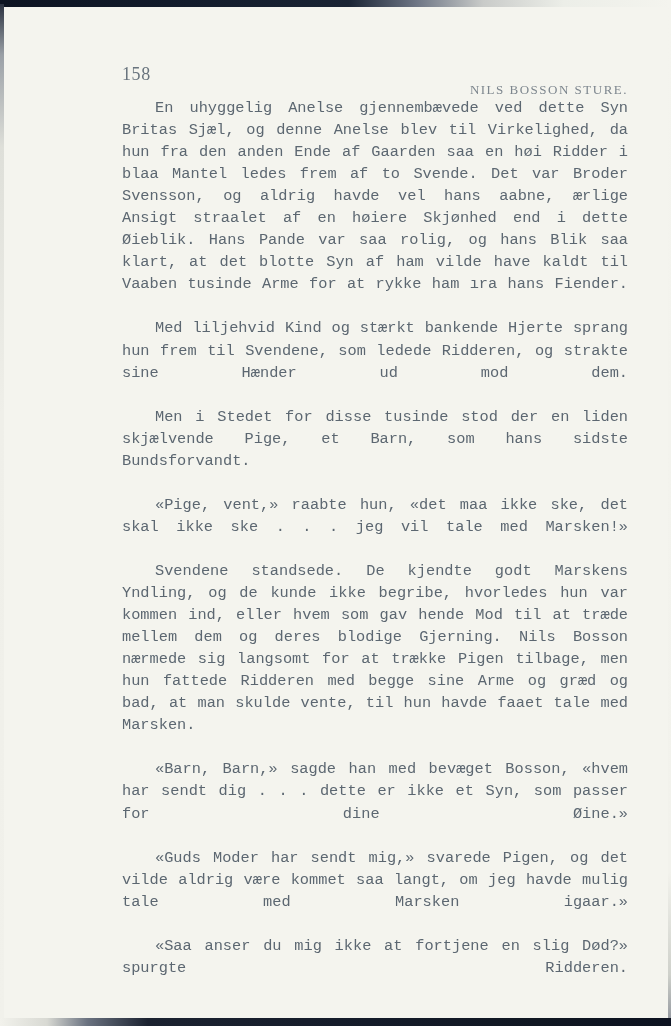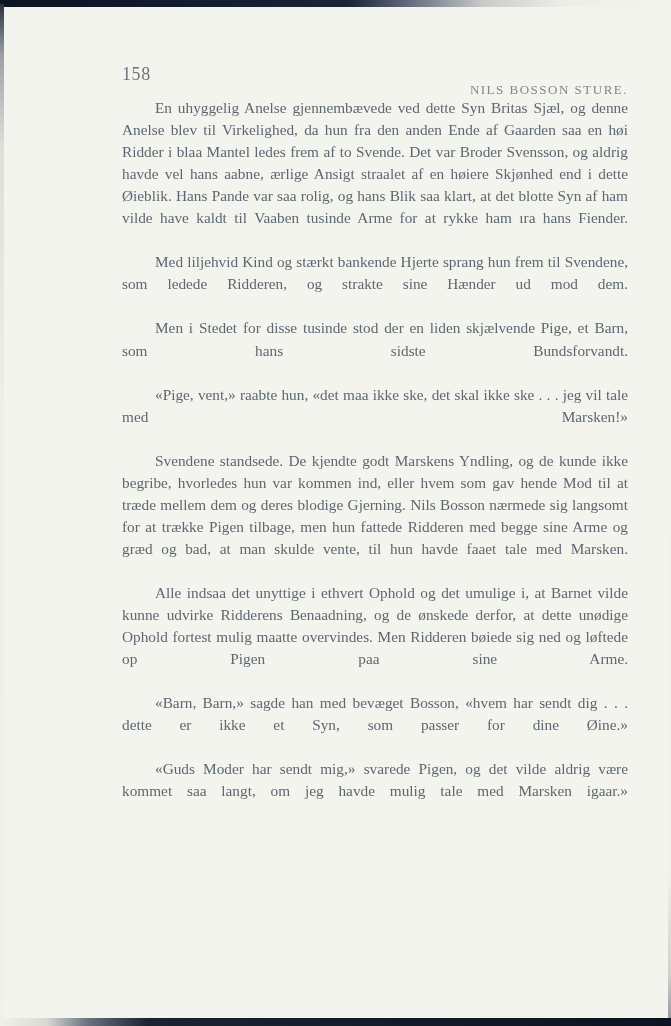--- a/index.html
+++ b/index.html
@@ -100,20 +100,21 @@
   p.para {
     margin: 0;
     text-indent: 33px;
     font-size: 15.3px;
     line-height: 22.05px;
     text-align: justify;
     text-justify: inter-word;
     word-spacing: 0.2px;
     color: #5c6771;
     hyphens: none;
+    font-family: Liberation Mono, monospace;
   }
 
   
   p.para::after {
     content: "";
     display: inline-block;
     width: 100%;
   }
 </style>
 </head>
@@ -127,23 +128,23 @@
       <span class="folio">158</span>
       <span class="head-title">NILS BOSSON STURE.</span>
     </div>
 
     <div class="body-block">
       <p class="para">En uhyggelig Anelse gjennembævede ved dette Syn Britas Sjæl, og denne Anelse blev til Virkelighed, da hun fra den anden Ende af Gaarden saa en høi Ridder i blaa Mantel ledes frem af to Svende.  Det var Broder Svensson, og aldrig havde vel hans aabne, ærlige Ansigt straalet af en høiere Skjønhed end i dette Øieblik.  Hans Pande var saa rolig, og hans Blik saa klart, at det blotte Syn af ham vilde have kaldt til Vaaben tusinde Arme for at rykke ham ıra hans Fiender.</p>
       <p class="para">Med liljehvid Kind og stærkt bankende Hjerte sprang hun frem til Svendene, som ledede Ridderen, og strakte sine Hænder ud mod dem.</p>
       <p class="para">Men i Stedet for disse tusinde stod der en liden skjælvende Pige, et Barn, som hans sidste Bundsforvandt.</p>
       <p class="para">«Pige, vent,» raabte hun, «det maa ikke ske, det skal ikke ske . . . jeg vil tale med Marsken!»</p>
       <p class="para">Svendene standsede.  De kjendte godt Marskens Yndling, og de kunde ikke begribe, hvorledes hun var kommen ind, eller hvem som gav hende Mod til at træde mellem dem og deres blodige Gjerning.  Nils Bosson nærmede sig langsomt for at trække Pigen tilbage, men hun fattede Ridderen med begge sine Arme og græd og bad, at man skulde vente, til hun havde faaet tale med Marsken.</p>
-      <p class="para">Alle indsaa det unyttige i ethvert Ophold og det umulige i, at Barnet vilde kunne udvirke Ridderens Benaadning, og de ønskede derfor, at dette unødige Ophold fortest mulig maatte overvindes.  Men Ridderen bøiede sig ned og løftede op Pigen paa sine Arme.</p>
       <p class="para">«Barn, Barn,» sagde han med bevæget Bosson, «hvem har sendt dig . . . dette er ikke et Syn, som passer for dine Øine.»</p>
       <p class="para">«Guds Moder har sendt mig,» svarede Pigen, og det vilde aldrig være kommet saa langt, om jeg havde mulig tale med Marsken igaar.»</p>
+      <p class="para">«Saa anser du mig ikke at fortjene en slig Død?» spurgte Ridderen.</p>
     </div>
 
   </div>
 
   <div class="scan-edge-top"></div>
   <div class="scan-edge-left"></div>
   <div class="scan-edge-right"></div>
   <div class="scan-edge-bottom"></div>
 
 </div>

